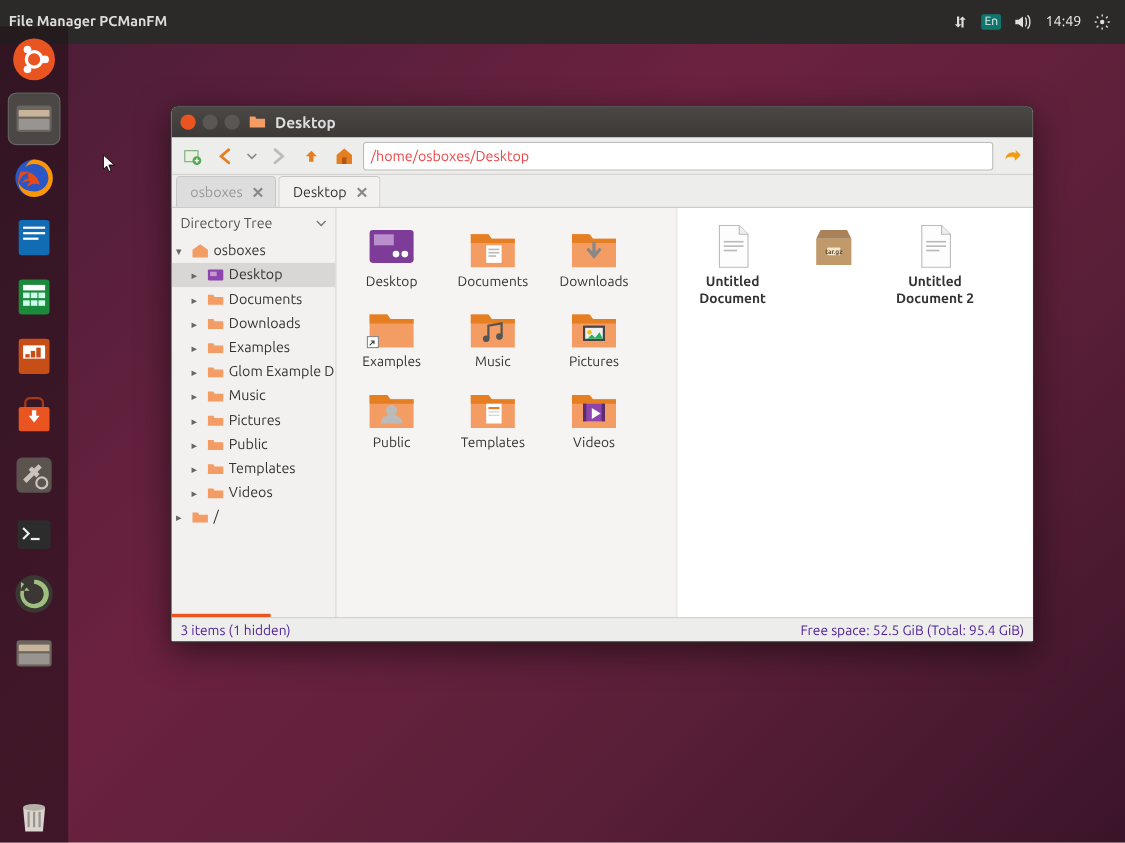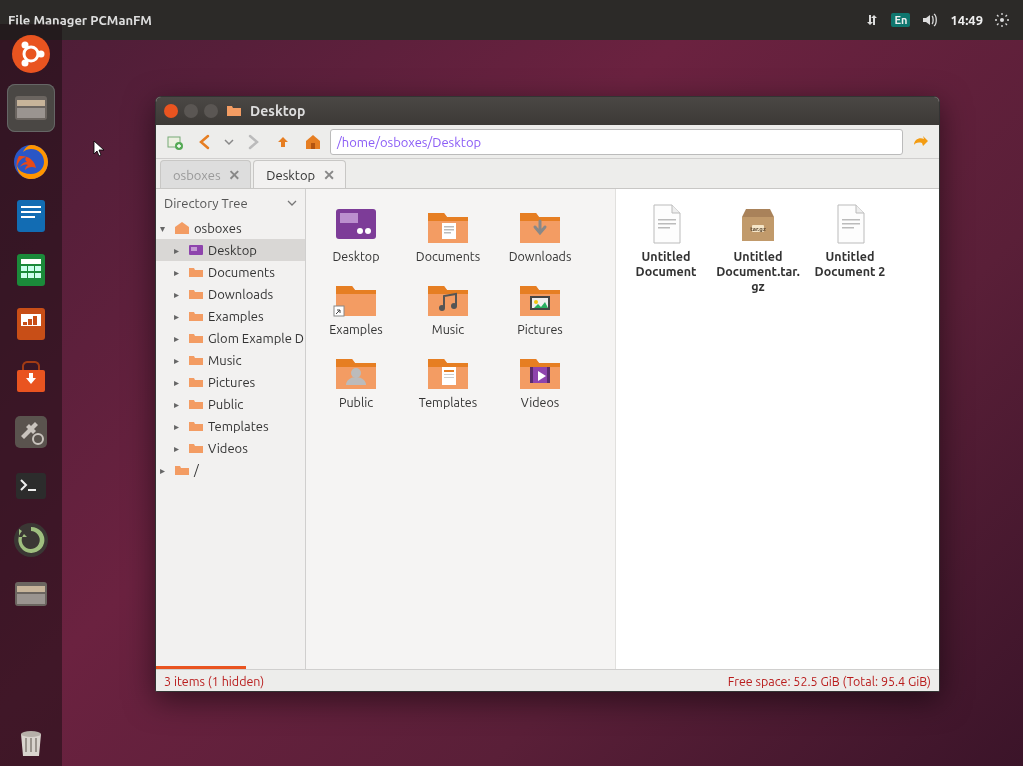--- a/index.html
+++ b/index.html
@@ -1,45 +1,45 @@
 <!DOCTYPE html>
 <html><head>
 <meta charset="utf-8">
 <style>
   * { box-sizing: border-box; margin: 0; padding: 0; font-family: Ubuntu, "Segoe UI", Arial, sans-serif; }
   body { width: 1023px; height: 766px; background: linear-gradient(135deg, #4a1d36 0%, #6b2240 40%, #5a1f38 70%, #3b1429 100%); overflow: hidden; position: relative; }
 
   
   .top-panel { height: 40px; background: #2c2a28; color: #ddd; display: flex; align-items: center; padding: 0 8px; font-size: 13px; font-weight: bold; }
   .top-panel .spacer { flex: 1; }
-  .top-panel .indicator { margin: 0 6px; display: flex; align-items: center; color: #eee; font-weight: bold; }
-  .top-panel .ind-en { background: #0f766e; padding: 1px 3px; border-radius: 2px; font-size: 11px; font-weight: bold; }
+  .top-panel .indicator { margin: 0 6px; display: flex; align-items: center; color: #eee; font-weight: normal; }
+  .top-panel .ind-en { background: #0f766e; padding: 1px 3px; border-radius: 2px; font-size: 11px; font-weight: normal; }
 
   
   .launcher { position: absolute; left: 0; top: 24px; bottom: 0; width: 62px; background: rgba(30,15,20,0.55); padding-top: 6px; display: flex; flex-direction: column; align-items: center; gap: 6px; }
   .launcher-item { width: 48px; height: 48px; border-radius: 8px; display: flex; align-items: center; justify-content: center; }
   .launcher-item.active { background: #4a4744; box-shadow: inset 0 0 0 1px #666; }
   .launcher-spacer { flex: 1; }
 
   
   .cursor { position: absolute; left: 93px; top: 140px; color: #fff; font-size: 16px; pointer-events:none; }
 
   
-  .window { position: absolute; left: 155px; top: 96px; width: 785px; height: 596px; background: #f2f1f0; border-radius: 6px 6px 2px 2px; box-shadow: 0 8px 30px rgba(0,0,0,0.5); display: flex; flex-direction: column; overflow: hidden; border: 1px solid #333; }
+  .window { position: absolute; left: 155px; top: 96px; width: 785px; height: 488px; background: #f2f1f0; border-radius: 6px 6px 2px 2px; box-shadow: 0 8px 30px rgba(0,0,0,0.5); display: flex; flex-direction: column; overflow: hidden; border: 1px solid #333; }
   .titlebar { height: 28px; background: linear-gradient(#4a4744, #3c3936); display: flex; align-items: center; padding: 0 8px; color: #ddd; font-weight: bold; font-size: 14px; gap: 8px; }
   .winbtns { display: flex; gap: 6px; }
   .winbtn { width: 14px; height: 14px; border-radius: 50%; }
   .winbtn.close { background: #e95420; }
   .winbtn.min { background: #5a5653; }
   .winbtn.max { background: #5a5653; }
   .title-icon { width:16px; height:16px; }
 
   .toolbar { height: 34px; background: #ededeb; border-bottom: 1px solid #d0cfce; display: flex; align-items: center; padding: 0 6px; gap: 4px; }
   .tbtn { width: 26px; height: 26px; display: flex; align-items: center; justify-content: center; border-radius: 3px; }
-  .addrbar { flex: 1; height: 26px; border: 1px solid #bbb; background: #fff; border-radius: 3px; padding: 0 6px; font-size: 13px; display: flex; align-items: center; color: #8b5cf6; }
+  .addrbar { flex: 1; height: 26px; border: 1px solid #bbb; background: #fff; border-radius: 3px; padding: 0 6px; font-size: 13px; display: flex; align-items: center; color: #ef4444; }
 
   .tabbar { height: 30px; background: #ededeb; display: flex; align-items: flex-end; padding-left: 4px; border-bottom: 1px solid #c8c7c5; }
   .tab { height: 28px; padding: 0 10px 0 12px; display: flex; align-items: center; gap: 8px; font-size: 13px; border: 1px solid #c8c7c5; border-bottom: none; background: #f2f1f0; color: #333; border-radius: 4px 4px 0 0; margin-right: 2px; }
   .tab.inactive { background: #ddd; color: #999; }
   .tab .tab-close { color: #888; font-weight: bold; font-size: 14px; }
 
   .body { flex: 1; display: flex; overflow: hidden; }
   .sidebar { width: 150px; background: #f2f1f0; border-right: 1px solid #d0cfce; display: flex; flex-direction: column; font-size: 13px; color: #333; }
   .side-hdr { height: 28px; display: flex; align-items: center; justify-content: space-between; padding: 0 8px; color: #555; }
   .tree { flex: 1; overflow: hidden; }
@@ -52,21 +52,21 @@
   .active-underline { height: 3px; width: 90px; background: #e95420; margin-top: auto; }
 
   .pane { flex: 1; display: flex; }
   .pane-col { padding: 10px 4px; display: flex; flex-wrap: wrap; align-content: flex-start; gap: 4px 0; }
   .pane-col.left { width: 310px; background: #f5f4f3; border-right: 1px solid #e1e0de; }
   .pane-col.right { flex: 1; background: #fff; font-weight: bold; }
   .item { width: 92px; display: flex; flex-direction: column; align-items: center; text-align: center; font-size: 12.5px; color: #333; padding: 4px 2px; gap: 4px; }
   .item .ic { width: 48px; height: 42px; position: relative; }
   .item .lbl { line-height: 1.2; word-break: break-word; max-width: 88px; }
 
-  .statusbar { height: 22px; background: #ededeb; border-top: 1px solid #d0cfce; display: flex; align-items: center; justify-content: space-between; padding: 0 8px; font-size: 12.5px; color: #b91c1c; }
+  .statusbar { height: 22px; background: #ededeb; border-top: 1px solid #d0cfce; display: flex; align-items: center; justify-content: space-between; padding: 0 8px; font-size: 12.5px; color: #4c1d95; }
 
   
   svg { display: block; }
 </style>
 </head>
 <body>
 
 <div class="top-panel">
   <span>File Manager PCManFM</span>
   <div class="spacer"></div>
@@ -490,21 +490,20 @@
           </div>
           <div class="item">
             <div class="ic">
               <svg width="48" height="42" viewBox="0 0 48 42">
                 <path d="M8 14h32v24H8z" fill="#c19a6b"></path>
                 <path d="M8 14l4-8h24l4 8z" fill="#a9825a"></path>
                 <rect x="18" y="22" width="12" height="7" fill="#f5e6c8" rx="1"></rect>
                 <text x="24" y="28" font-size="6" text-anchor="middle" fill="#5a4630">tar.gz</text>
               </svg>
             </div>
-            <div class="lbl">Untitled Document.tar.gz</div>
           </div>
           <div class="item">
             <div class="ic">
               <svg width="48" height="42" viewBox="0 0 48 42">
                 <path d="M12 2h18l8 8v30H12z" fill="#fdfdfd" stroke="#bbb"></path>
                 <path d="M30 2v8h8" fill="#eee" stroke="#bbb"></path>
                 <rect x="16" y="16" width="18" height="1.5" fill="#bbb"></rect>
                 <rect x="16" y="20" width="18" height="1.5" fill="#bbb"></rect>
                 <rect x="16" y="24" width="12" height="1.5" fill="#bbb"></rect>
               </svg>

